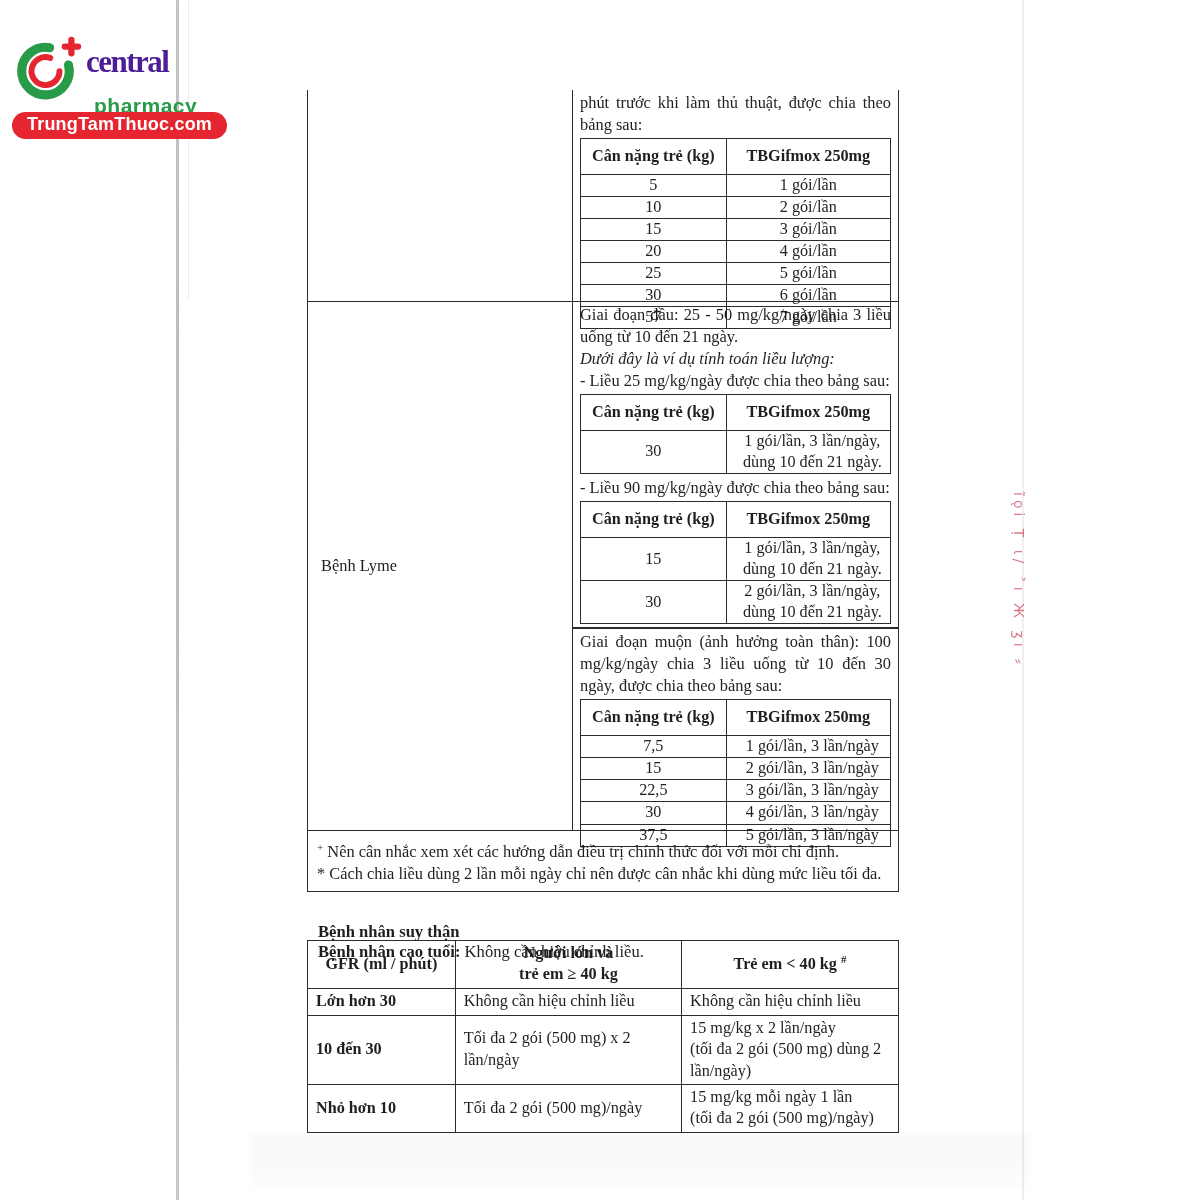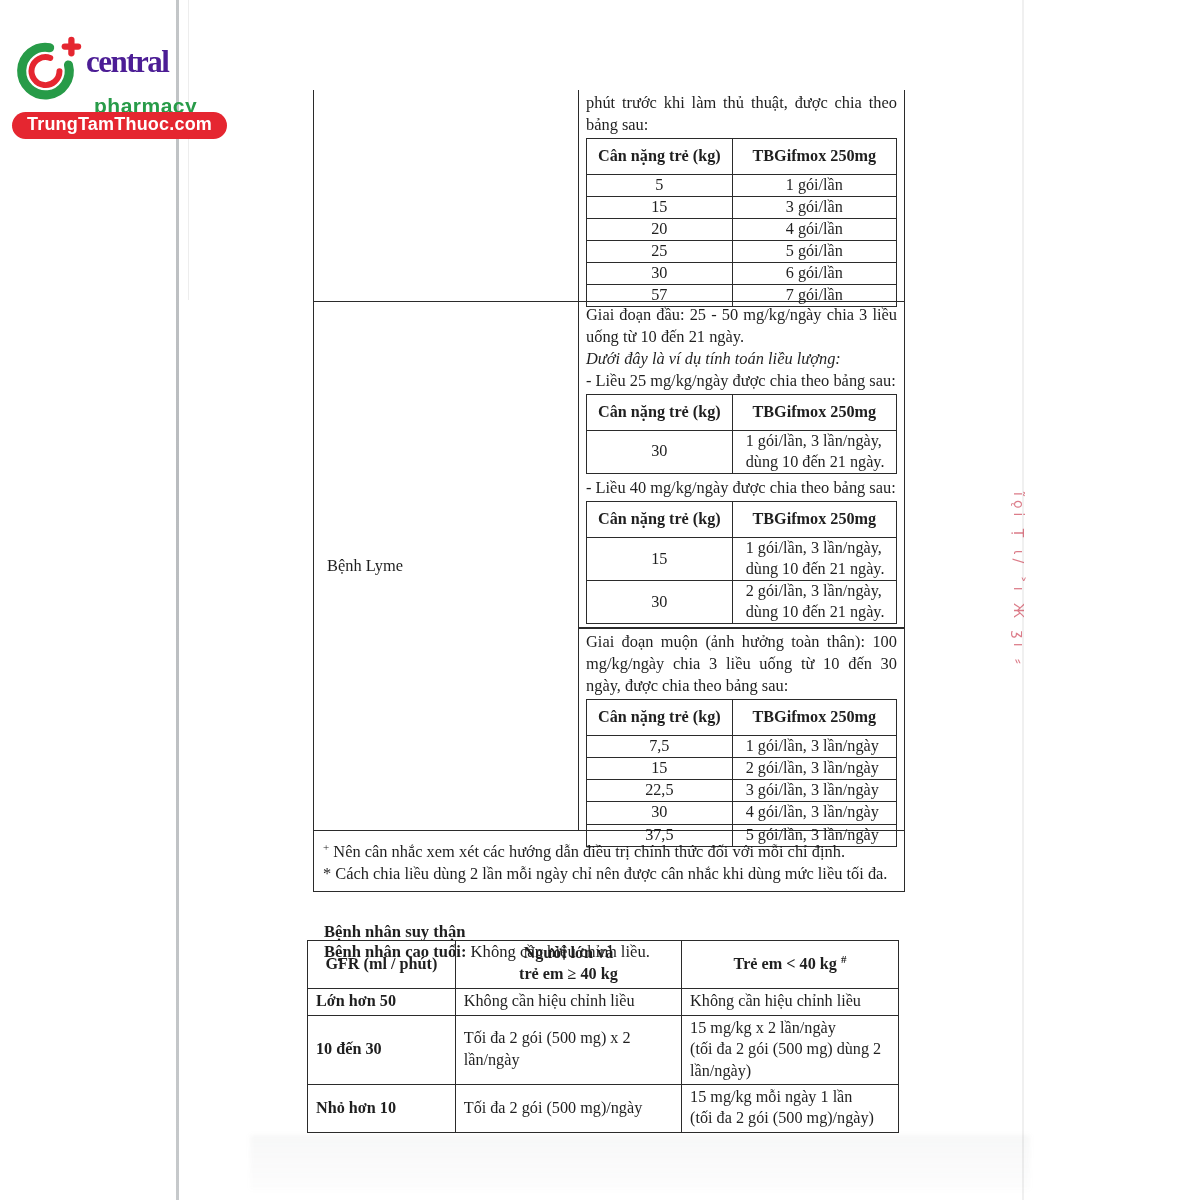--- a/index.html
+++ b/index.html
@@ -28,21 +28,21 @@
     font-family:Liberation Serif, serif;
     font-weight:bold;font-size:31px;letter-spacing:-1.5px;color:#4c1d95;}
   .brand-sub{position:absolute;left:84px;top:66px;
     font-family:"Liberation Sans","DejaVu Sans",sans-serif;
     font-weight:bold;font-size:21px;letter-spacing:0.5px;color:#279b48;}
   .brand-banner{position:absolute;left:2px;top:84px;display:inline-block;
     background:#e52630;border-radius:14px;padding:2px 15px 4px 15px;
     font-family:"Liberation Sans","DejaVu Sans",sans-serif;
     font-weight:bold;font-size:18px;color:#ffffff;letter-spacing:0.2px;}
   
-  .doc{font-size:16.4px;line-height:1.34;margin-left:6px;}
+  .doc{font-size:16.4px;line-height:1.34;}
   .jt{text-align:justify;}
   .preline{white-space:pre-line;}
   .outer-table{position:absolute;left:307px;top:90px;width:592px;
     border:1.7px solid #2b2b2b;border-top:none;box-sizing:border-box;background:transparent;}
   .orow{display:flex;box-sizing:border-box;}
   .orow-a{height:212px;border-bottom:1.7px solid #2b2b2b;}
   .orow-b{height:528px;}
   .lcell{width:265px;border-right:1.7px solid #2b2b2b;box-sizing:border-box;
     display:flex;align-items:center;padding-left:13px;}
   .rcell{flex:1;box-sizing:border-box;min-width:0;}
@@ -55,21 +55,21 @@
   .foot-row .fline{text-align:justify;}
   sup{font-size:11px;}
   
   table.wt{width:100%;border-collapse:collapse;margin:2px 0 3px 0;
     border:1.6px solid #2b2b2b;table-layout:fixed;}
   table.wt th,table.wt td{border:1px solid #2b2b2b;padding:0 5px;
     font-size:16.2px;line-height:1.3;box-sizing:border-box;}
   table.wt th{font-weight:bold;text-align:center;height:36px;}
   table.wt td{text-align:center;height:20px;}
   table.wt col.c1{width:47%;}
-  table.wt td.dl{text-align:left;padding-left:13px;}
+  table.wt td.dl{text-align:center;padding-left:13px;}
   
   table.gfr{position:absolute;left:307px;top:940px;width:592px;
     border-collapse:collapse;border:1.8px solid #2b2b2b;table-layout:fixed;}
   table.gfr th,table.gfr td{border:1px solid #2b2b2b;padding:2px 8px;
     font-size:16.2px;line-height:1.32;vertical-align:middle;box-sizing:border-box;}
   table.gfr th{font-weight:bold;text-align:center;height:46px;}
   table.gfr td{text-align:left;}
   table.gfr td.b{font-weight:bold;}
   .gfr-r1 td{height:27px;}
   .gfr-r2 td{height:66px;}
@@ -116,20 +116,24 @@
             <th>Cân nặng trẻ (kg)</th>
             <th>TBGifmox 250mg</th>
           </tr>
         </thead>
         <tbody>
           <tr>
               <td>5</td>
               <td>1 gói/lần</td>
             </tr>
           <tr>
+              <td>10</td>
+              <td>2 gói/lần</td>
+            </tr>
+          <tr>
               <td>15</td>
               <td>3 gói/lần</td>
             </tr>
           <tr>
               <td>20</td>
               <td>4 gói/lần</td>
             </tr>
           <tr>
               <td>25</td>
               <td>5 gói/lần</td>
@@ -169,21 +173,21 @@
                 <th>TBGifmox 250mg</th>
               </tr>
             </thead>
             <tbody>
               <tr>
                 <td>30</td>
                 <td class="dl">1 gói/lần, 3 lần/ngày, dùng 10 đến 21 ngày.</td>
               </tr>
             </tbody>
           </table>
-          <div class="jt">- Liều 40 mg/kg/ngày được chia theo bảng sau:</div>
+          <div class="jt">- Liều 90 mg/kg/ngày được chia theo bảng sau:</div>
           <table class="wt">
             <colgroup>
                 <col class="c1">
                 <col>
               </colgroup>
             <thead>
               <tr>
                 <th>Cân nặng trẻ (kg)</th>
                 <th>TBGifmox 250mg</th>
               </tr>
@@ -263,21 +267,21 @@
   <thead>
     <tr>
       <th>GFR (ml / phút)</th>
       <th class="preline">Người lớn và
 trẻ em ≥ 40 kg</th>
       <th><span>Trẻ em &lt; 40 kg </span><sup>#</sup></th>
     </tr>
   </thead>
   <tbody>
     <tr class="gfr-r1">
-      <td class="b">Lớn hơn 50</td>
+      <td class="b">Lớn hơn 30</td>
       <td>Không cần hiệu chỉnh liều</td>
       <td>Không cần hiệu chỉnh liều</td>
     </tr>
     <tr class="gfr-r2">
       <td class="b">10 đến 30</td>
       <td class="jt">Tối đa 2 gói (500 mg) x 2 lần/ngày</td>
       <td class="preline">15 mg/kg x 2 lần/ngày
 (tối đa 2 gói (500 mg) dùng 2 lần/ngày)</td>
     </tr>
     <tr class="gfr-r3">

